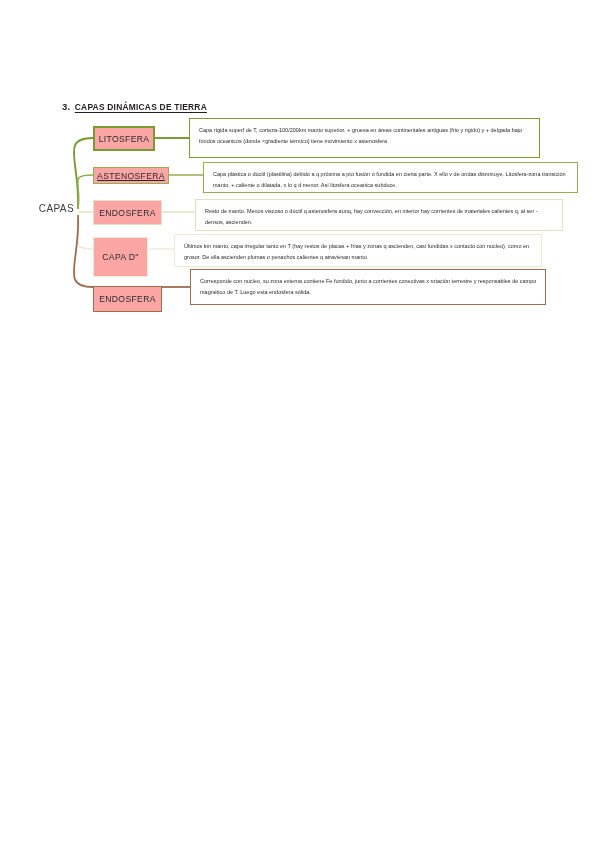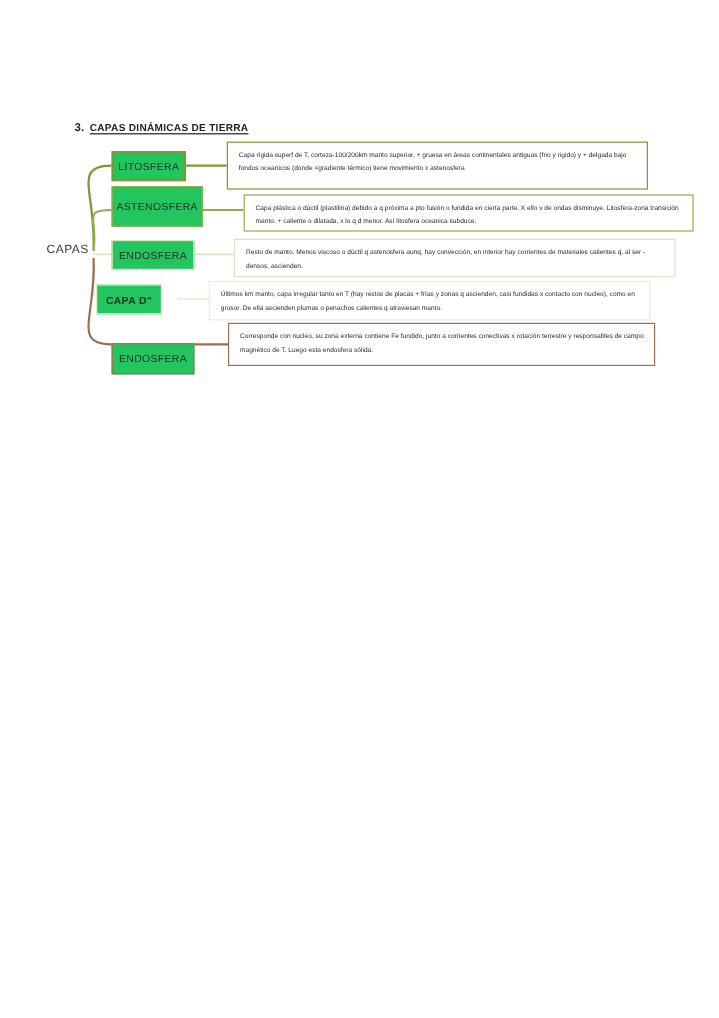--- a/index.html
+++ b/index.html
@@ -66,21 +66,21 @@
     color: #3c3c3b;
   }
 
   
   .layer-box {
     position: absolute;
     box-sizing: border-box;
     display: flex;
     align-items: center;
     justify-content: center;
-    background: #22c55e;
+    background: #fca5a5;
     font-size: 8.6px;
     letter-spacing: .35px;
     color: #2b2b2b;
     white-space: nowrap;
   }
 
   
   .desc-box {
     position: absolute;
     box-sizing: border-box;
@@ -127,35 +127,35 @@
     <span>CAPAS</span>
   </div>
 
   <div class="layer-box" style="left:93px; top:126px; width:62px; height:25px; border:2px solid #7a9a34;">
     <span>LITOSFERA</span>
   </div>
   <div class="desc-box" style="left:189px; top:118px; width:351px; height:40px; border:1.7px solid #7a9a34;">
     <p>Capa rígida superf de T, corteza-100/200km manto superior. + gruesa en áreas continentales antiguas (frio y rigido) y + delgada bajo fondos oceanicos (donde &lt;gradiente térmico) tiene movimiento x astenosfera</p>
   </div>
 
-  <div class="layer-box" style="left:93px; top:155px; width:76px; height:34px; border:1.6px solid #93ad4f;">
+  <div class="layer-box" style="left:93px; top:167px; width:76px; height:17px; border:1.6px solid #93ad4f;text-decoration:underline;">
     <span>ASTENOSFERA</span>
   </div>
   <div class="desc-box" style="left:203px; top:162px; width:375px; height:31px; border:1.5px solid #93ad4f;">
     <p>Capa plástica o dúctil (plastilina) debido a q próxima a pto fusión o fundida en cierta parte. X ello v de ondas disminuye. Litosfera-zona transición manto. + caliente o dilatada, x lo q d menor. Así litosfera oceanica subduce.</p>
   </div>
 
   <div class="layer-box" style="left:93px; top:200px; width:69px; height:25px; border:1.4px solid #dfe3c0;">
     <span>ENDOSFERA</span>
   </div>
   <div class="desc-box" style="left:195px; top:199px; width:368px; height:32px; border:1.4px solid #dfe3c0;">
     <p>Resto de manto. Menos viscoso o dúctil q astenosfera aunq, hay convección, en interior hay corrientes de materiales calientes q, al ser -densos, ascienden.</p>
   </div>
 
-  <div class="layer-box" style="left:80px; top:237px; width:55px; height:25px; border:1.4px solid #efead4;font-weight:bold;">
+  <div class="layer-box" style="left:93px; top:237px; width:55px; height:40px; border:1.4px solid #efead4;">
     <span>CAPA Dʺ</span>
   </div>
   <div class="desc-box" style="left:174px; top:234px; width:368px; height:33px; border:1.4px solid #efead4;">
     <p>Últimos km manto, capa irregular tanto en T (hay restos de placas + frías y zonas q ascienden, casi fundidas x contacto con nucleo), como en grosor. De ella ascienden plumas o penachos calientes q atraviesan manto.</p>
   </div>
 
   <div class="layer-box" style="left:93px; top:274px; width:69px; height:26px; border:1.8px solid #9d6e4e;margin-top:12px;">
     <span>ENDOSFERA</span>
   </div>
   <div class="desc-box" style="left:190px; top:269px; width:356px; height:36px; border:1.7px solid #9d6e4e;">

